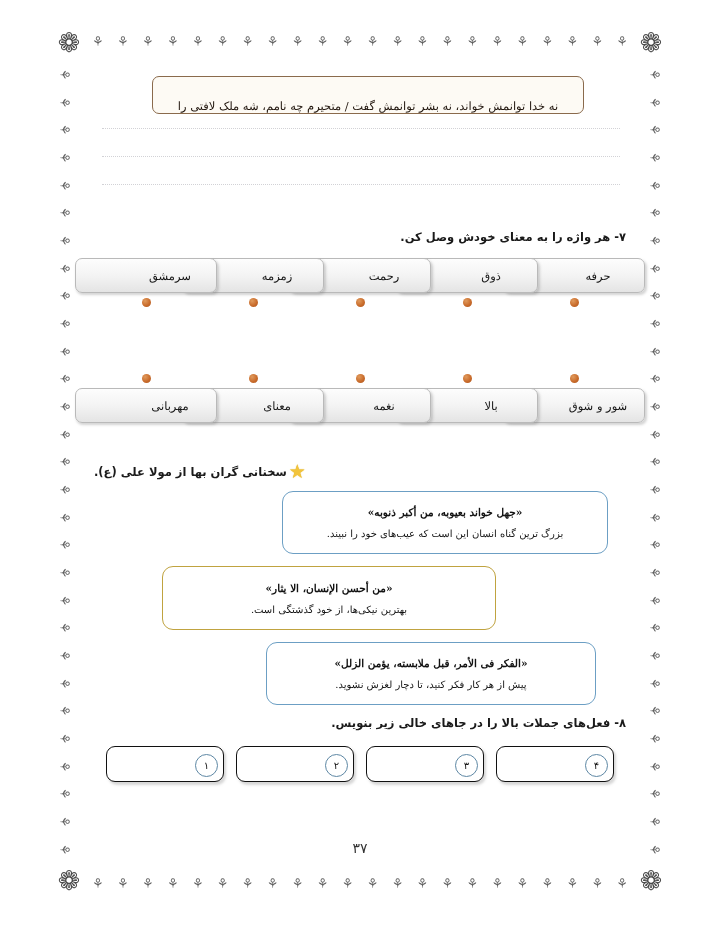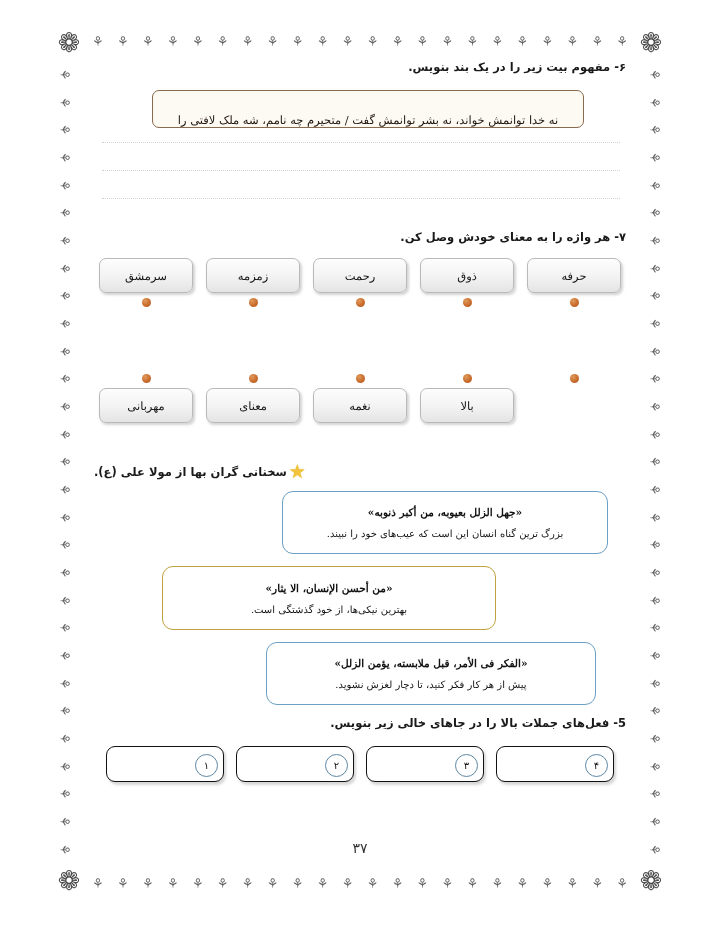--- a/index.html
+++ b/index.html
@@ -150,20 +150,21 @@
   .word-box {
     width: 92px;
     height: 33px;
     border: 1px solid #b9b9b9;
     border-radius: 7px;
     background: linear-gradient(180deg,#fdfdfd 0%,#f3f3f3 52%,#e4e4e4 100%);
     box-shadow: 1.5px 2px 2.5px rgba(120,120,120,.32);
     display: flex;
     align-items: center;
     justify-content: center;
+    padding-left: 48px;
   }
   .word-text {
     font-family: "DejaVu Serif", "Liberation Serif", serif;
     font-size: 11.5px;
     color: #161616;
     direction: rtl;
     white-space: nowrap;
   }
   .conn-dot {
     width: 9px;
@@ -397,21 +398,20 @@
           <span class="orn-unit">⚘</span>
           <span class="orn-unit">⚘</span>
           <span class="orn-unit">⚘</span>
           <span class="orn-unit">⚘</span>
         </div>
     </div>
 
     <div class="content">
 
       <section class="q6">
-        <p class="q-heading">۶- مفهوم بیت زیر را در یک بند بنویس.</p>
 
         <div class="poem-box">
           <span class="poem-text">نه خدا توانمش خواند، نه بشر توانمش گفت / متحیرم چه نامم، شه ملک لافتی را</span>
         </div>
 
         <div class="write-lines">
           <div class="write-line"></div>
           <div class="write-line"></div>
           <div class="write-line"></div>
         </div>
@@ -474,47 +474,50 @@
             </div>
             <span class="conn-dot"></span>
           </div>
           <div class="word-cell dot-top">
             <div class="word-box">
               <span class="word-text">بالا</span>
             </div>
             <span class="conn-dot"></span>
           </div>
           <div class="word-cell dot-top">
+            <div class="word-box">
+              <span class="word-text">شور و شوق</span>
+            </div>
             <span class="conn-dot"></span>
           </div>
         </div>
       </section>
 
       <div class="star-head">
         <span class="q-heading">سخنانی گران بها از مولا علی (ع).</span>
         <span class="star-icon">★</span>
       </div>
 
       <div class="quote-box q1">
-        <span class="quote-ar">«جهل الزلل بعیوبه، من أکبر ذنوبه»</span>
+        <span class="quote-ar">«جهل خواند بعیوبه، من أکبر ذنوبه»</span>
         <span class="quote-fa">بزرگ ترین گناه انسان این است که عیب‌های خود را نبیند.</span>
       </div>
 
       <div class="quote-box q2">
         <span class="quote-ar">«من أحسن الإنسان، الا یثار»</span>
         <span class="quote-fa">بهترین نیکی‌ها، از خود گذشتگی است.</span>
       </div>
 
       <div class="quote-box q3">
         <span class="quote-ar">«الفکر فی الأمر، قبل ملابسته، یؤمن الزلل»</span>
         <span class="quote-fa">پیش از هر کار فکر کنید، تا دچار لغزش نشوید.</span>
       </div>
 
       <section class="q8">
-        <p class="q-heading">5- فعل‌های جملات بالا را در جاهای خالی زیر بنویس.</p>
+        <p class="q-heading">۸- فعل‌های جملات بالا را در جاهای خالی زیر بنویس.</p>
 
         <div class="answer-row">
           <div class="answer-cell">
             <div class="answer-box"></div>
             <div class="answer-num">۱</div>
           </div>
           <div class="answer-cell">
             <div class="answer-box"></div>
             <div class="answer-num">۲</div>
           </div>

